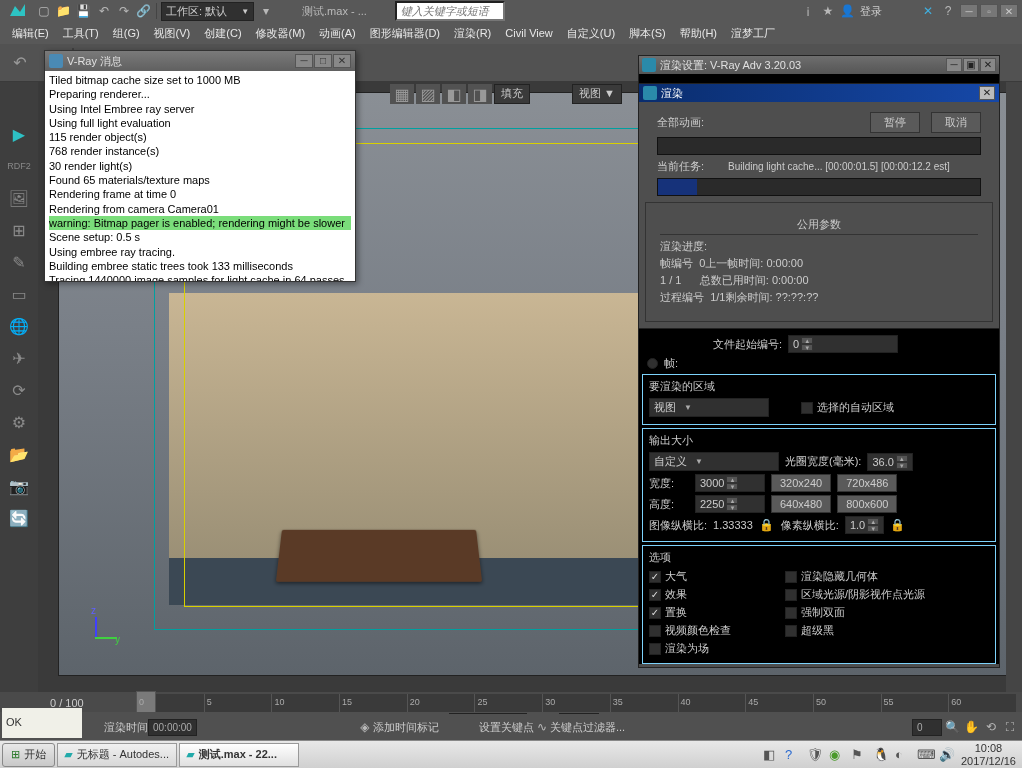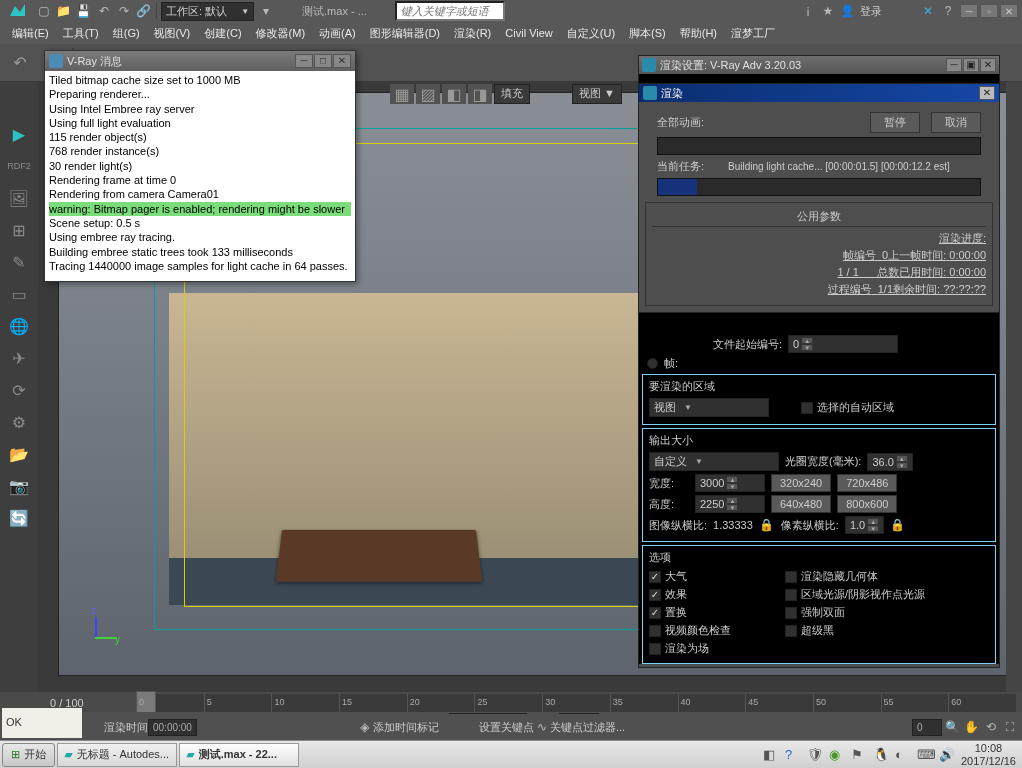--- a/index.html
+++ b/index.html
@@ -83,23 +83,23 @@
 .rs-radio{width:11px;height:11px;border-radius:50%;background:#303030;border:1px solid #222;display:inline-flex;align-items:center;justify-content:center;}
 .rs-dropdown{background:#303030;border:1px solid #222;color:#ccc;padding:1px 4px;font-size:11px;display:inline-flex;align-items:center;gap:8px;}
 .rs-dropdown::after{content:'▼';font-size:8px;color:#aaa;}
 
 .render-prog{position:absolute;top:83px;right:22px;width:362px;background:#4e4e4e;border:1px solid #222;z-index:11;}
 .rp-titlebar{height:18px;background:linear-gradient(to right,#0a2d6e,#1648a8);display:flex;align-items:center;padding:0 4px;color:#fff;font-size:11px;}
 .rp-body{padding:6px;}
 .rp-row{display:flex;align-items:center;gap:11px;margin:4px 12px;}
 .rp-progress-bg{flex:1;height:18px;background:#2a2a2a;border:1px solid #111;}
 .rp-progress-fill{height:100%;background:#16327a;width:5%;}
-.rp-stats{border:1px solid #333;padding:6px;margin-top:6px;}
+.rp-stats{border:1px solid #333;padding:14px;margin-top:6px;}
 .rp-stats-title{text-align:center;color:#ccc;margin-bottom:4px;border-bottom:1px solid #333;padding-bottom:2px;}
-.rp-stat-row{display:flex;justify-content:flex-end;font-size:10px;color:#ccc;margin:2px 0;text-decoration:underline;}
+.rp-stat-row{display:flex;justify-content:flex-start;font-size:10px;color:#ccc;margin:2px 0;}
 .above-status{position:absolute;bottom:34px;left:0;right:0;height:22px;background:#505050;display:flex;align-items:center;padding-left:100px;gap:8px;font-size:11px;color:#b8b8b8;}
 .right-panel{position:absolute;right:0;top:82px;width:16px;bottom:72px;background:#454545;}
 .left-def-tab{position:absolute;left:2px;top:124px;width:44px;height:18px;background:#3a3a3a;color:#aaa;font-size:11px;text-align:center;padding-top:2px;}
 .viewport-tabs{position:absolute;top:84px;left:390px;display:flex;gap:2px;z-index:2;}
 .vp-tab{background:#3a3a3a;border:1px solid #222;padding:1px 6px;font-size:11px;color:#ccc;}
 .chevron{font-size:8px;}
 </style>
 </head>
 <body>
 
@@ -288,20 +288,21 @@
     </div>
   </div>
   <div class="vray-content" id="vray-lines">
       <div class="vray-line">Tiled bitmap cache size set to 1000 MB</div>
       <div class="vray-line">Preparing renderer...</div>
       <div class="vray-line">Using Intel Embree ray server</div>
       <div class="vray-line">Using full light evaluation</div>
       <div class="vray-line">115 render object(s)</div>
       <div class="vray-line">768 render instance(s)</div>
       <div class="vray-line">30 render light(s)</div>
+      <div class="vray-line">Found 65 materials/texture maps</div>
       <div class="vray-line">Rendering frame at time 0</div>
       <div class="vray-line">Rendering from camera Camera01</div>
       <div class="vray-line vray-warning">warning: Bitmap pager is enabled; rendering might be slower</div>
       <div class="vray-line">Scene setup: 0.5 s</div>
       <div class="vray-line">Using embree ray tracing.</div>
       <div class="vray-line">Building embree static trees took 133 milliseconds</div>
       <div class="vray-line">Tracing 1440000 image samples for light cache in 64 passes.</div>
     </div>
 </div>
 

